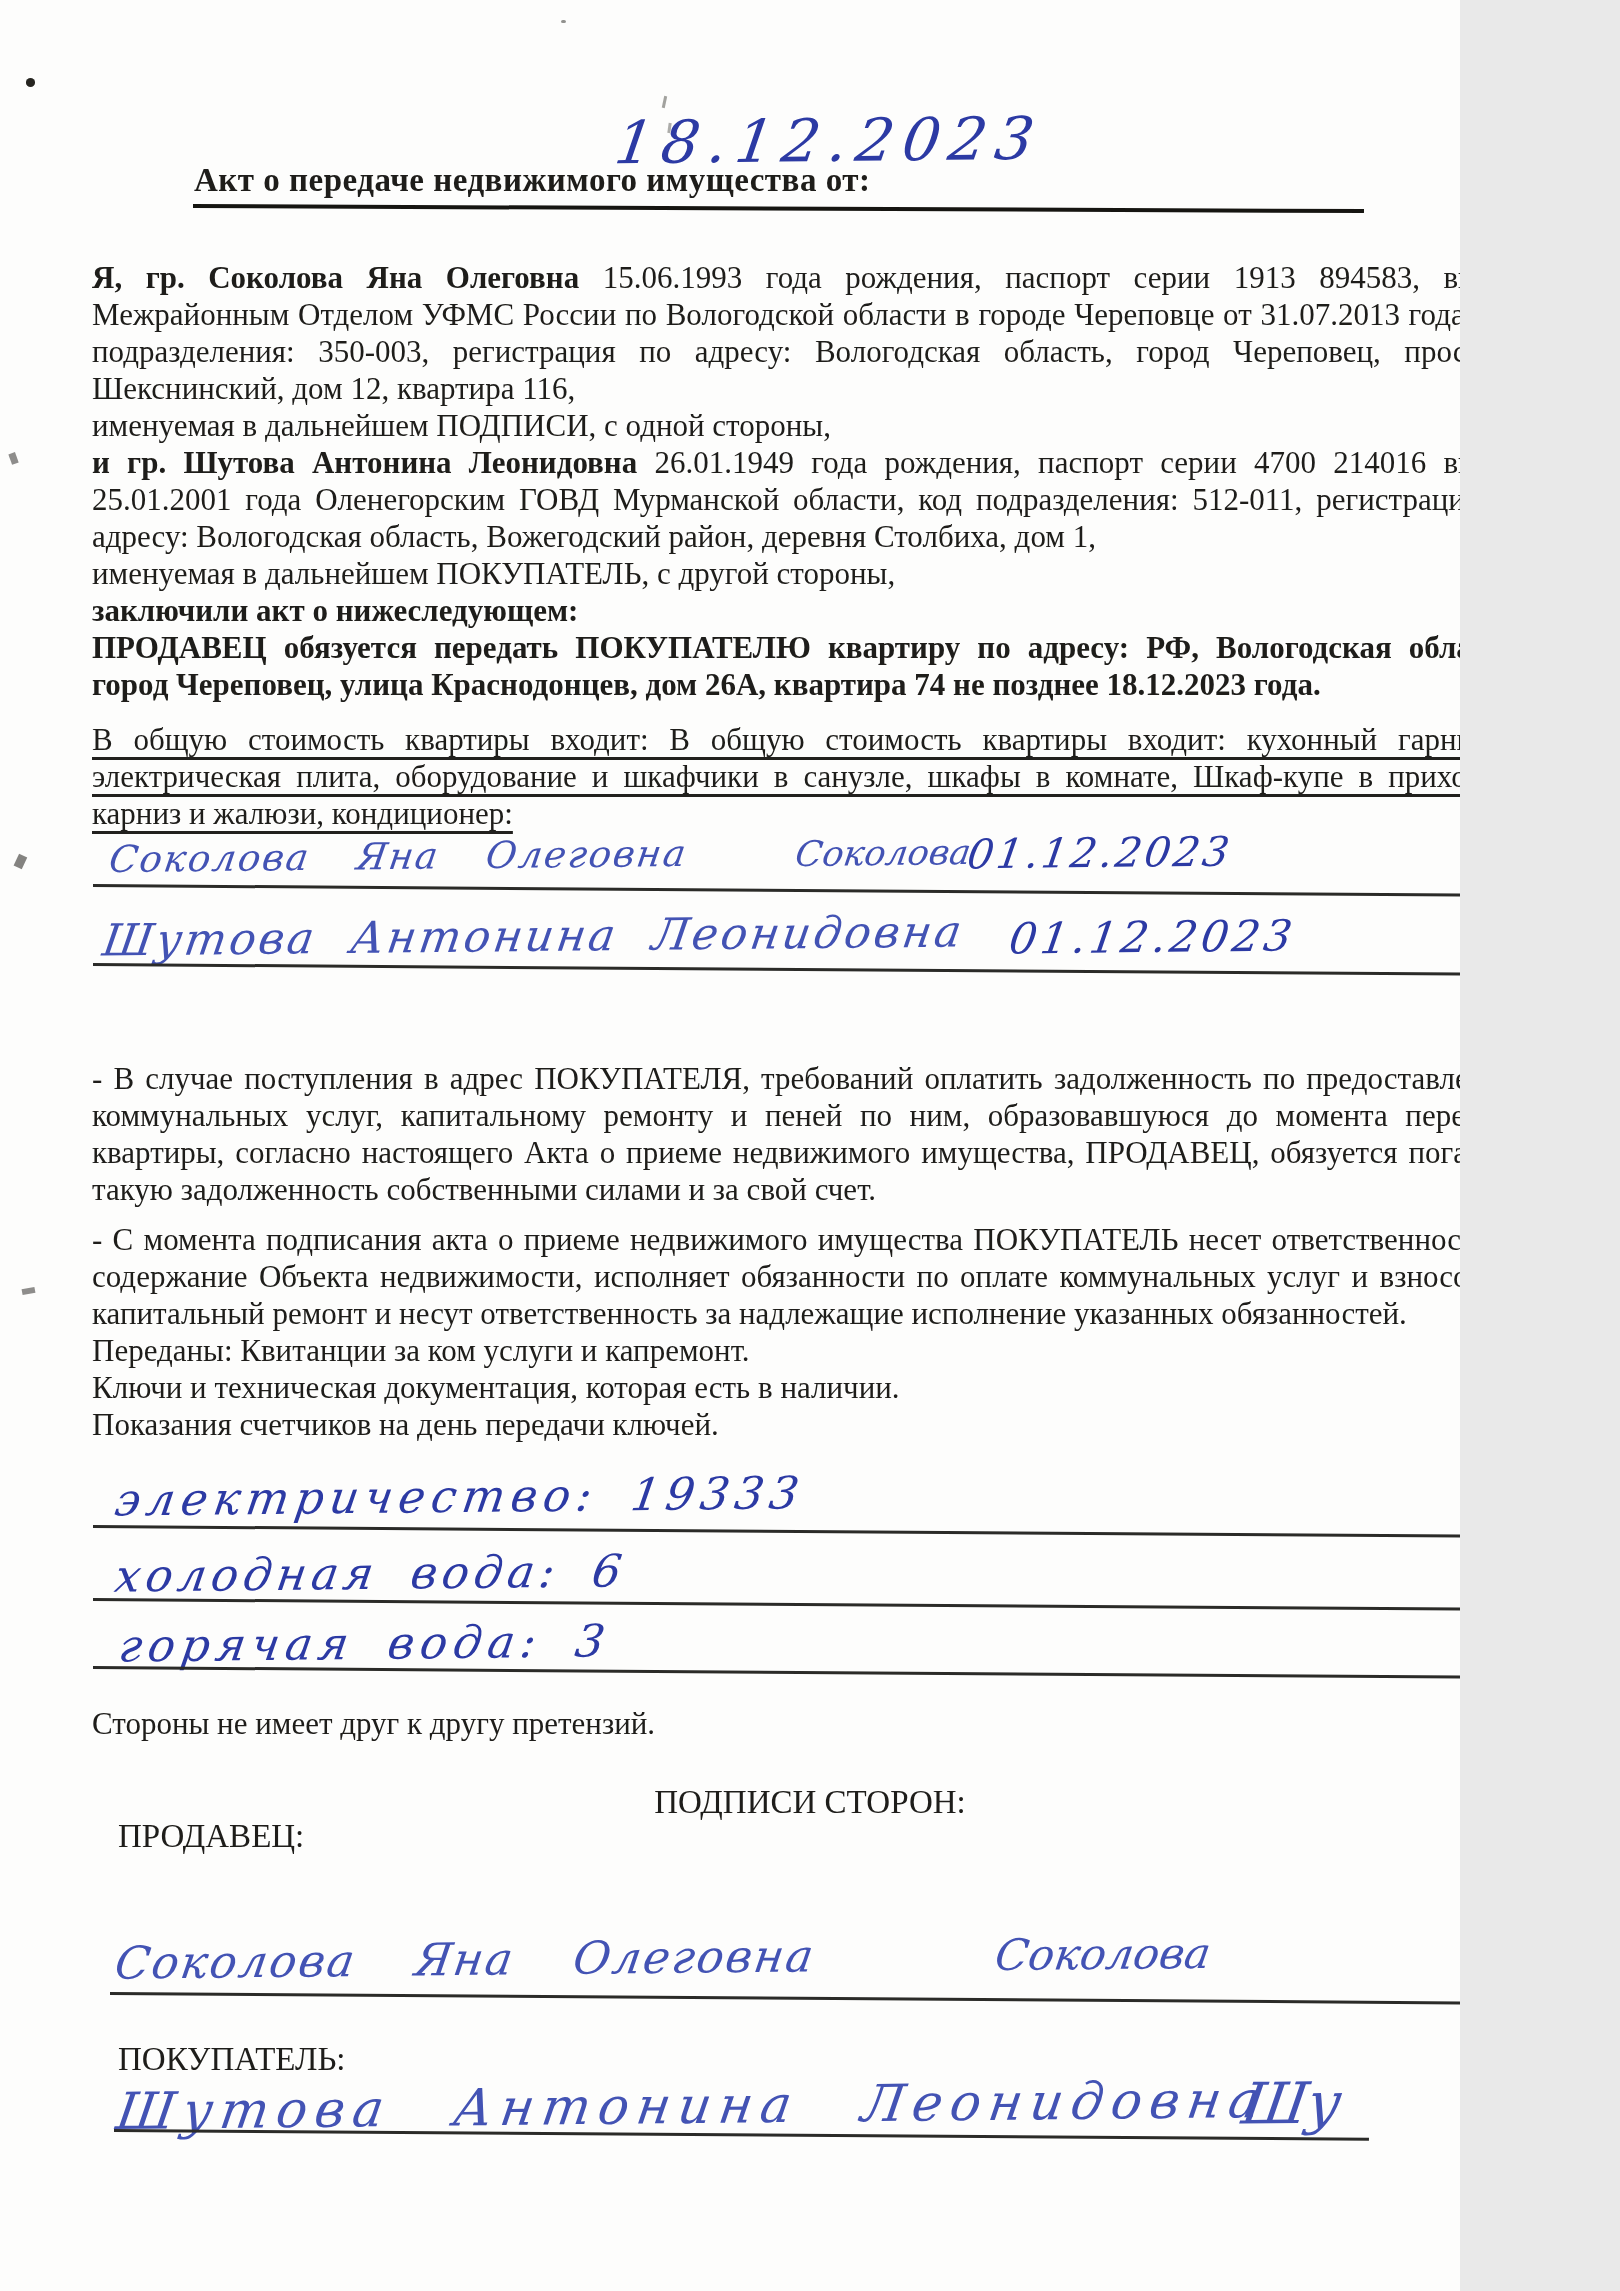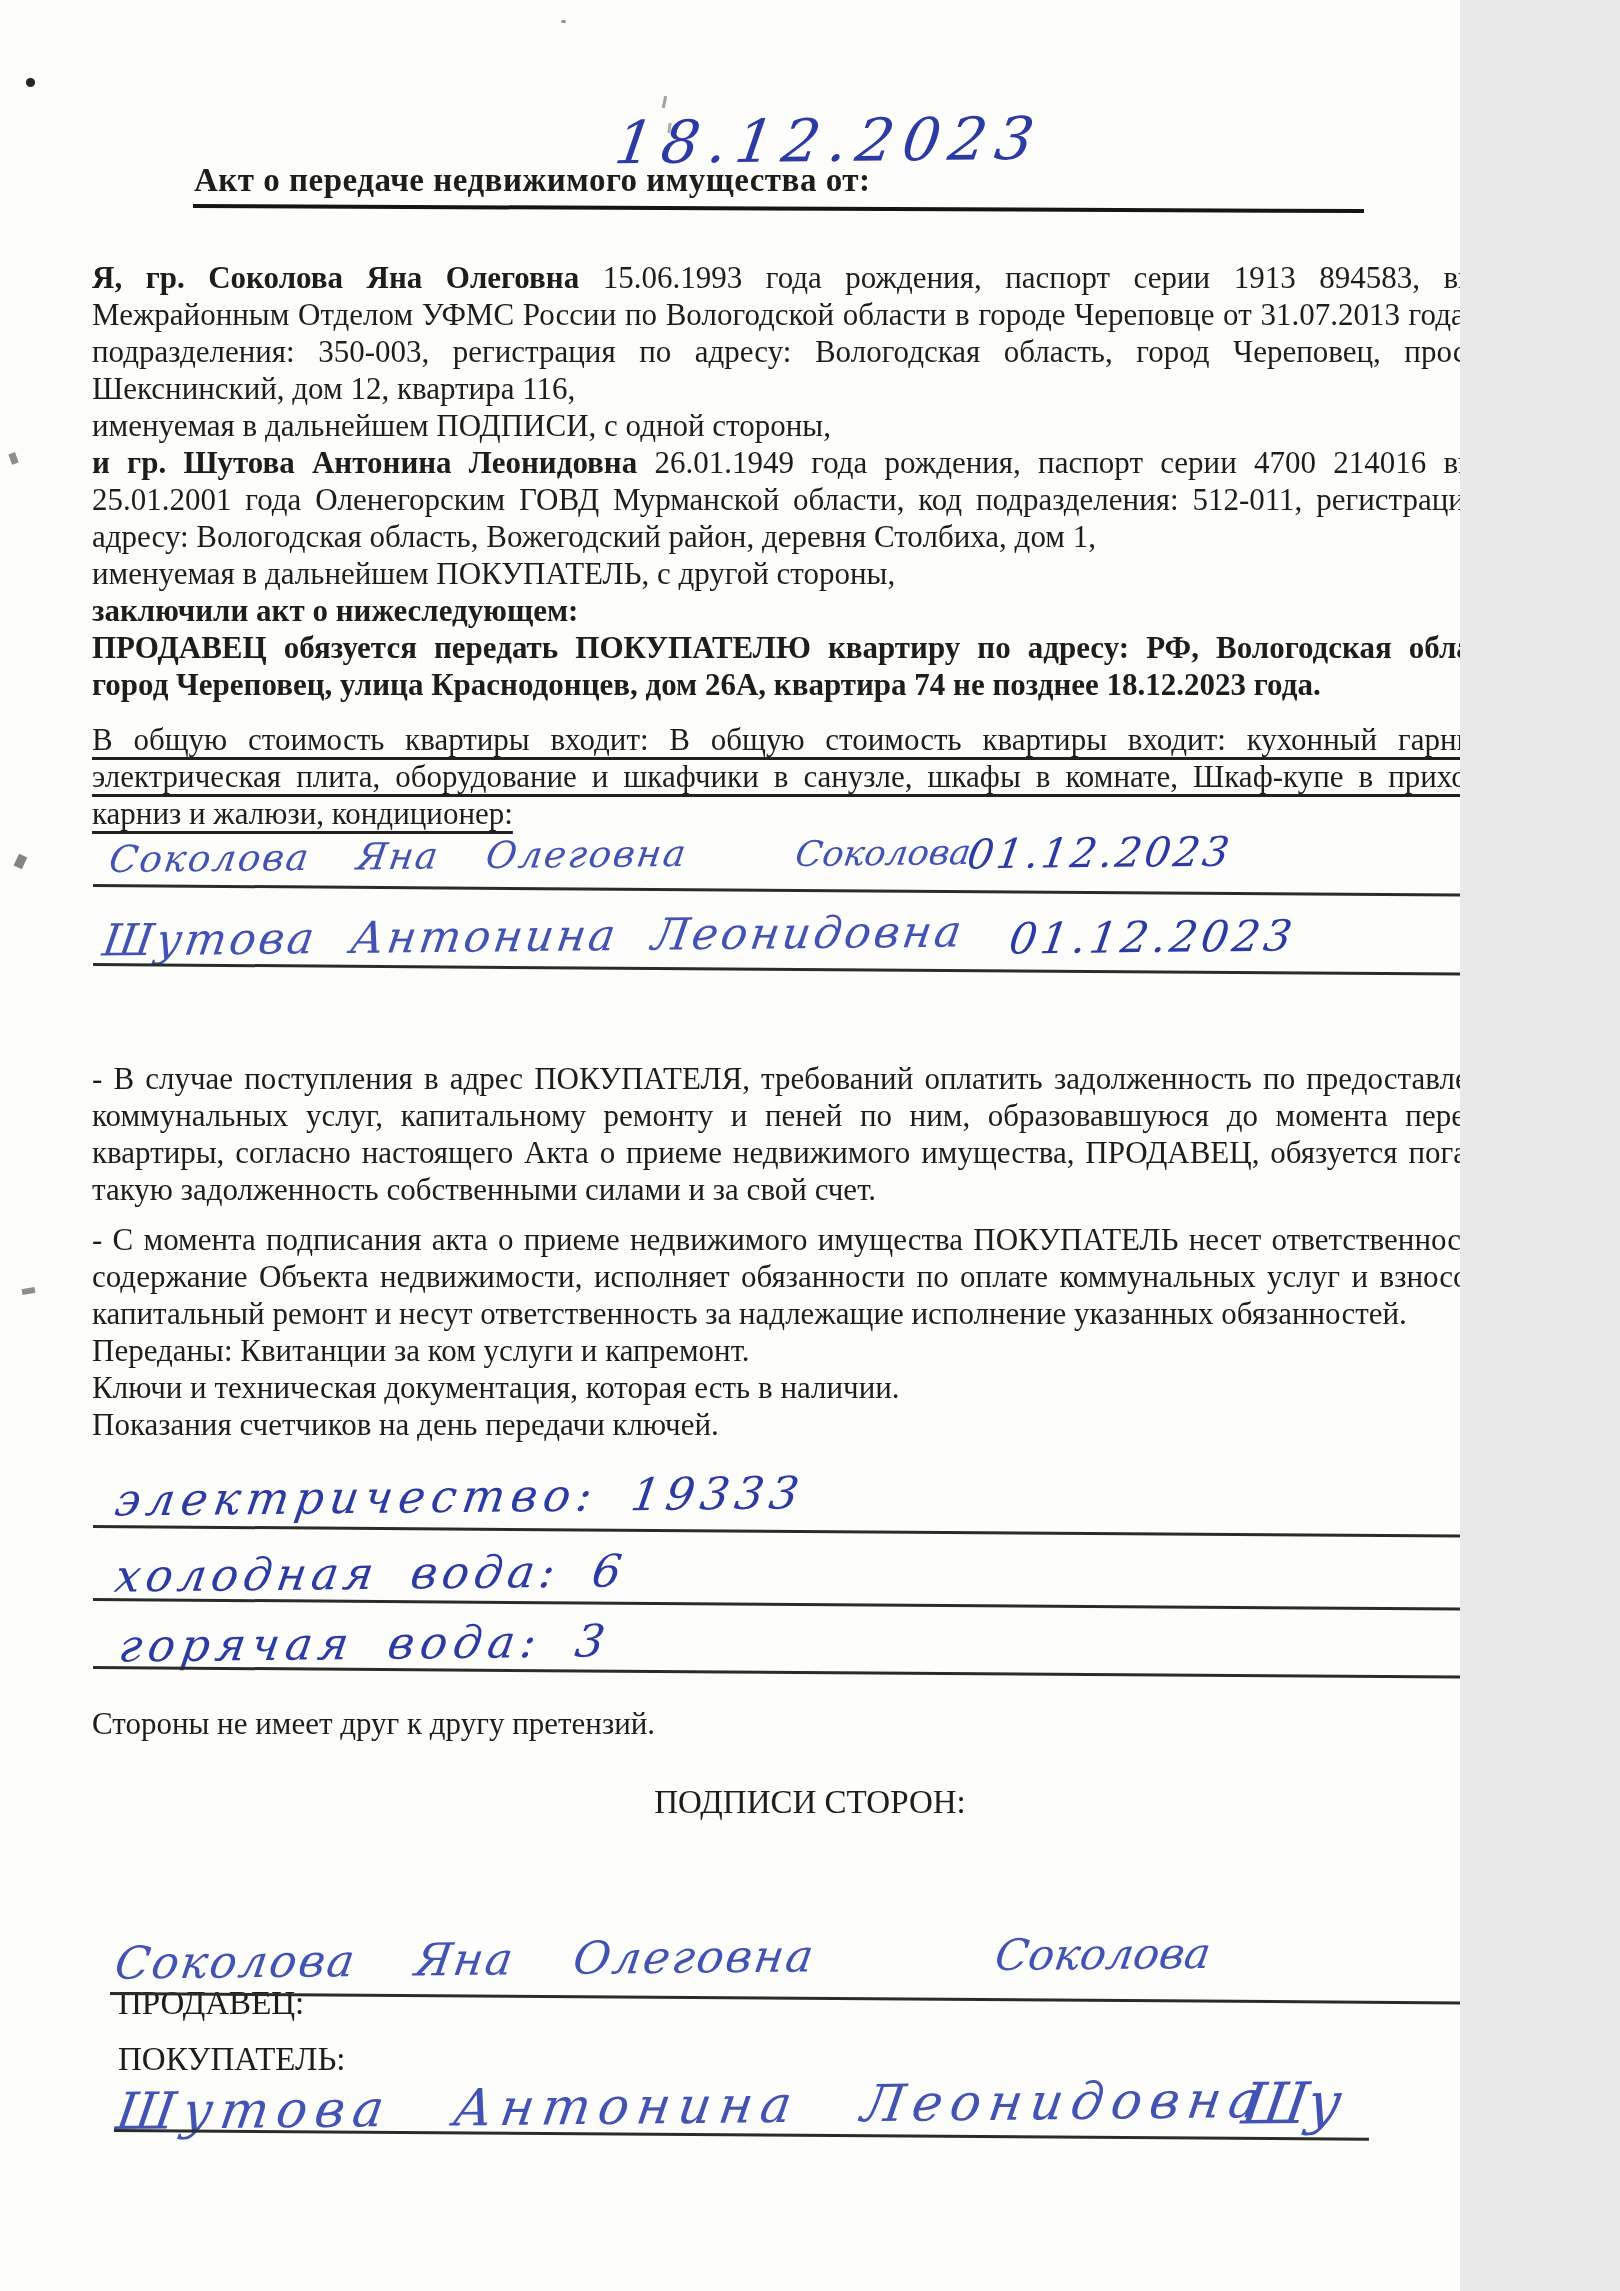--- a/index.html
+++ b/index.html
@@ -103,21 +103,21 @@
 
   <div class="hw" style="left:120px;top:1617px;font-size:45px;letter-spacing:5.9px;word-spacing:13.7px;">горячая вода:  3</div>
   <div class="rule" style="left:93px;top:1666px;width:1436px;"></div>
 
   <div class="sec" style="top:1705px;">
     <p style="text-align:left;">Стороны не имеет друг к другу претензий.</p>
   </div>
 
   <div class="center-line" style="top:1784px;">ПОДПИСИ СТОРОН:</div>
 
-  <div class="label" style="left:118px;top:1985px;">ПРОДАВЕЦ:</div>
+  <div class="label" style="left:118px;top:1818px;">ПРОДАВЕЦ:</div>
   <div class="hw hw-light" style="left:116px;top:1933px;font-size:45px;word-spacing:43px;letter-spacing:2px;">Соколова Яна Олеговна</div>
   <div class="hw hw-light" style="left:996px;top:1929px;font-size:43px;">Соколова</div>
   <div class="rule" style="left:110px;top:1992px;width:1423px;"></div>
 
   <div class="label" style="left:118px;top:2041px;">ПОКУПАТЕЛЬ:</div>
   <div class="hw hw-light" style="left:118px;top:2076px;font-size:51px;word-spacing:39px;letter-spacing:7.8px;">Шутова Антонина Леонидовна</div>
   <div class="hw hw-light" style="left:1243px;top:2070px;font-size:57px;">Шу</div>
   <div class="rule" style="left:114px;top:2129px;width:1255px;"></div>
 
 </div>

